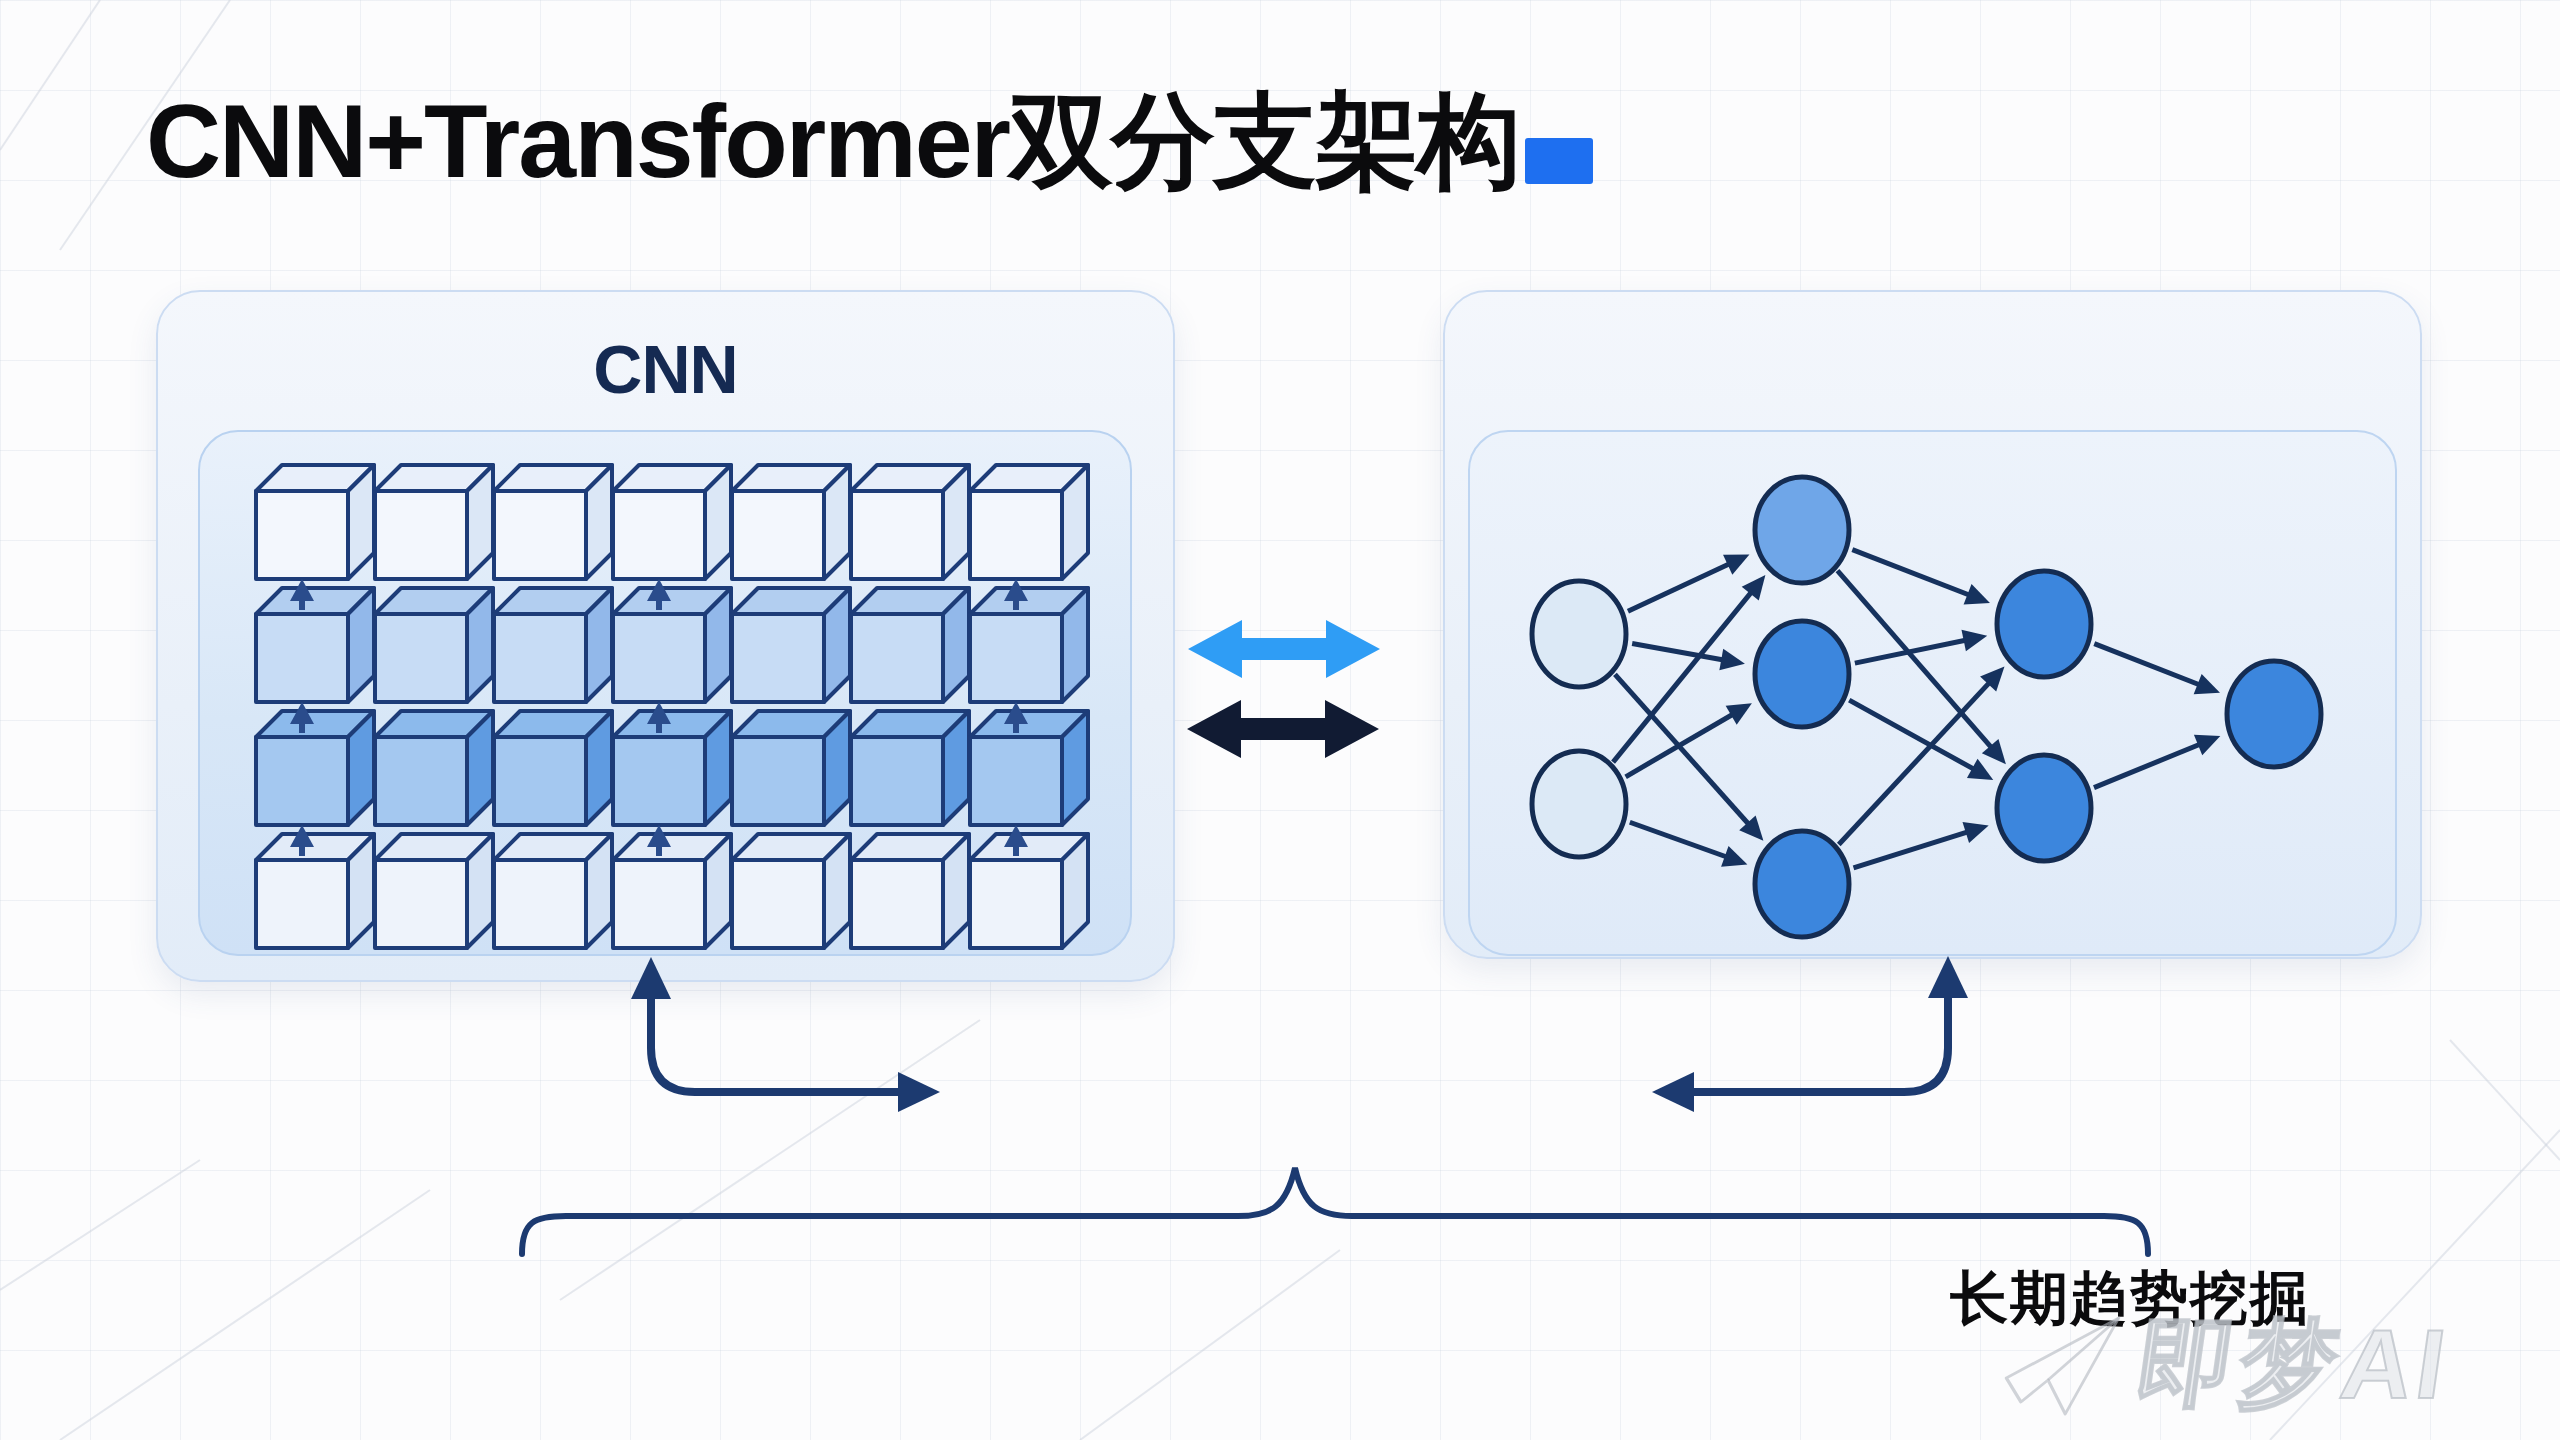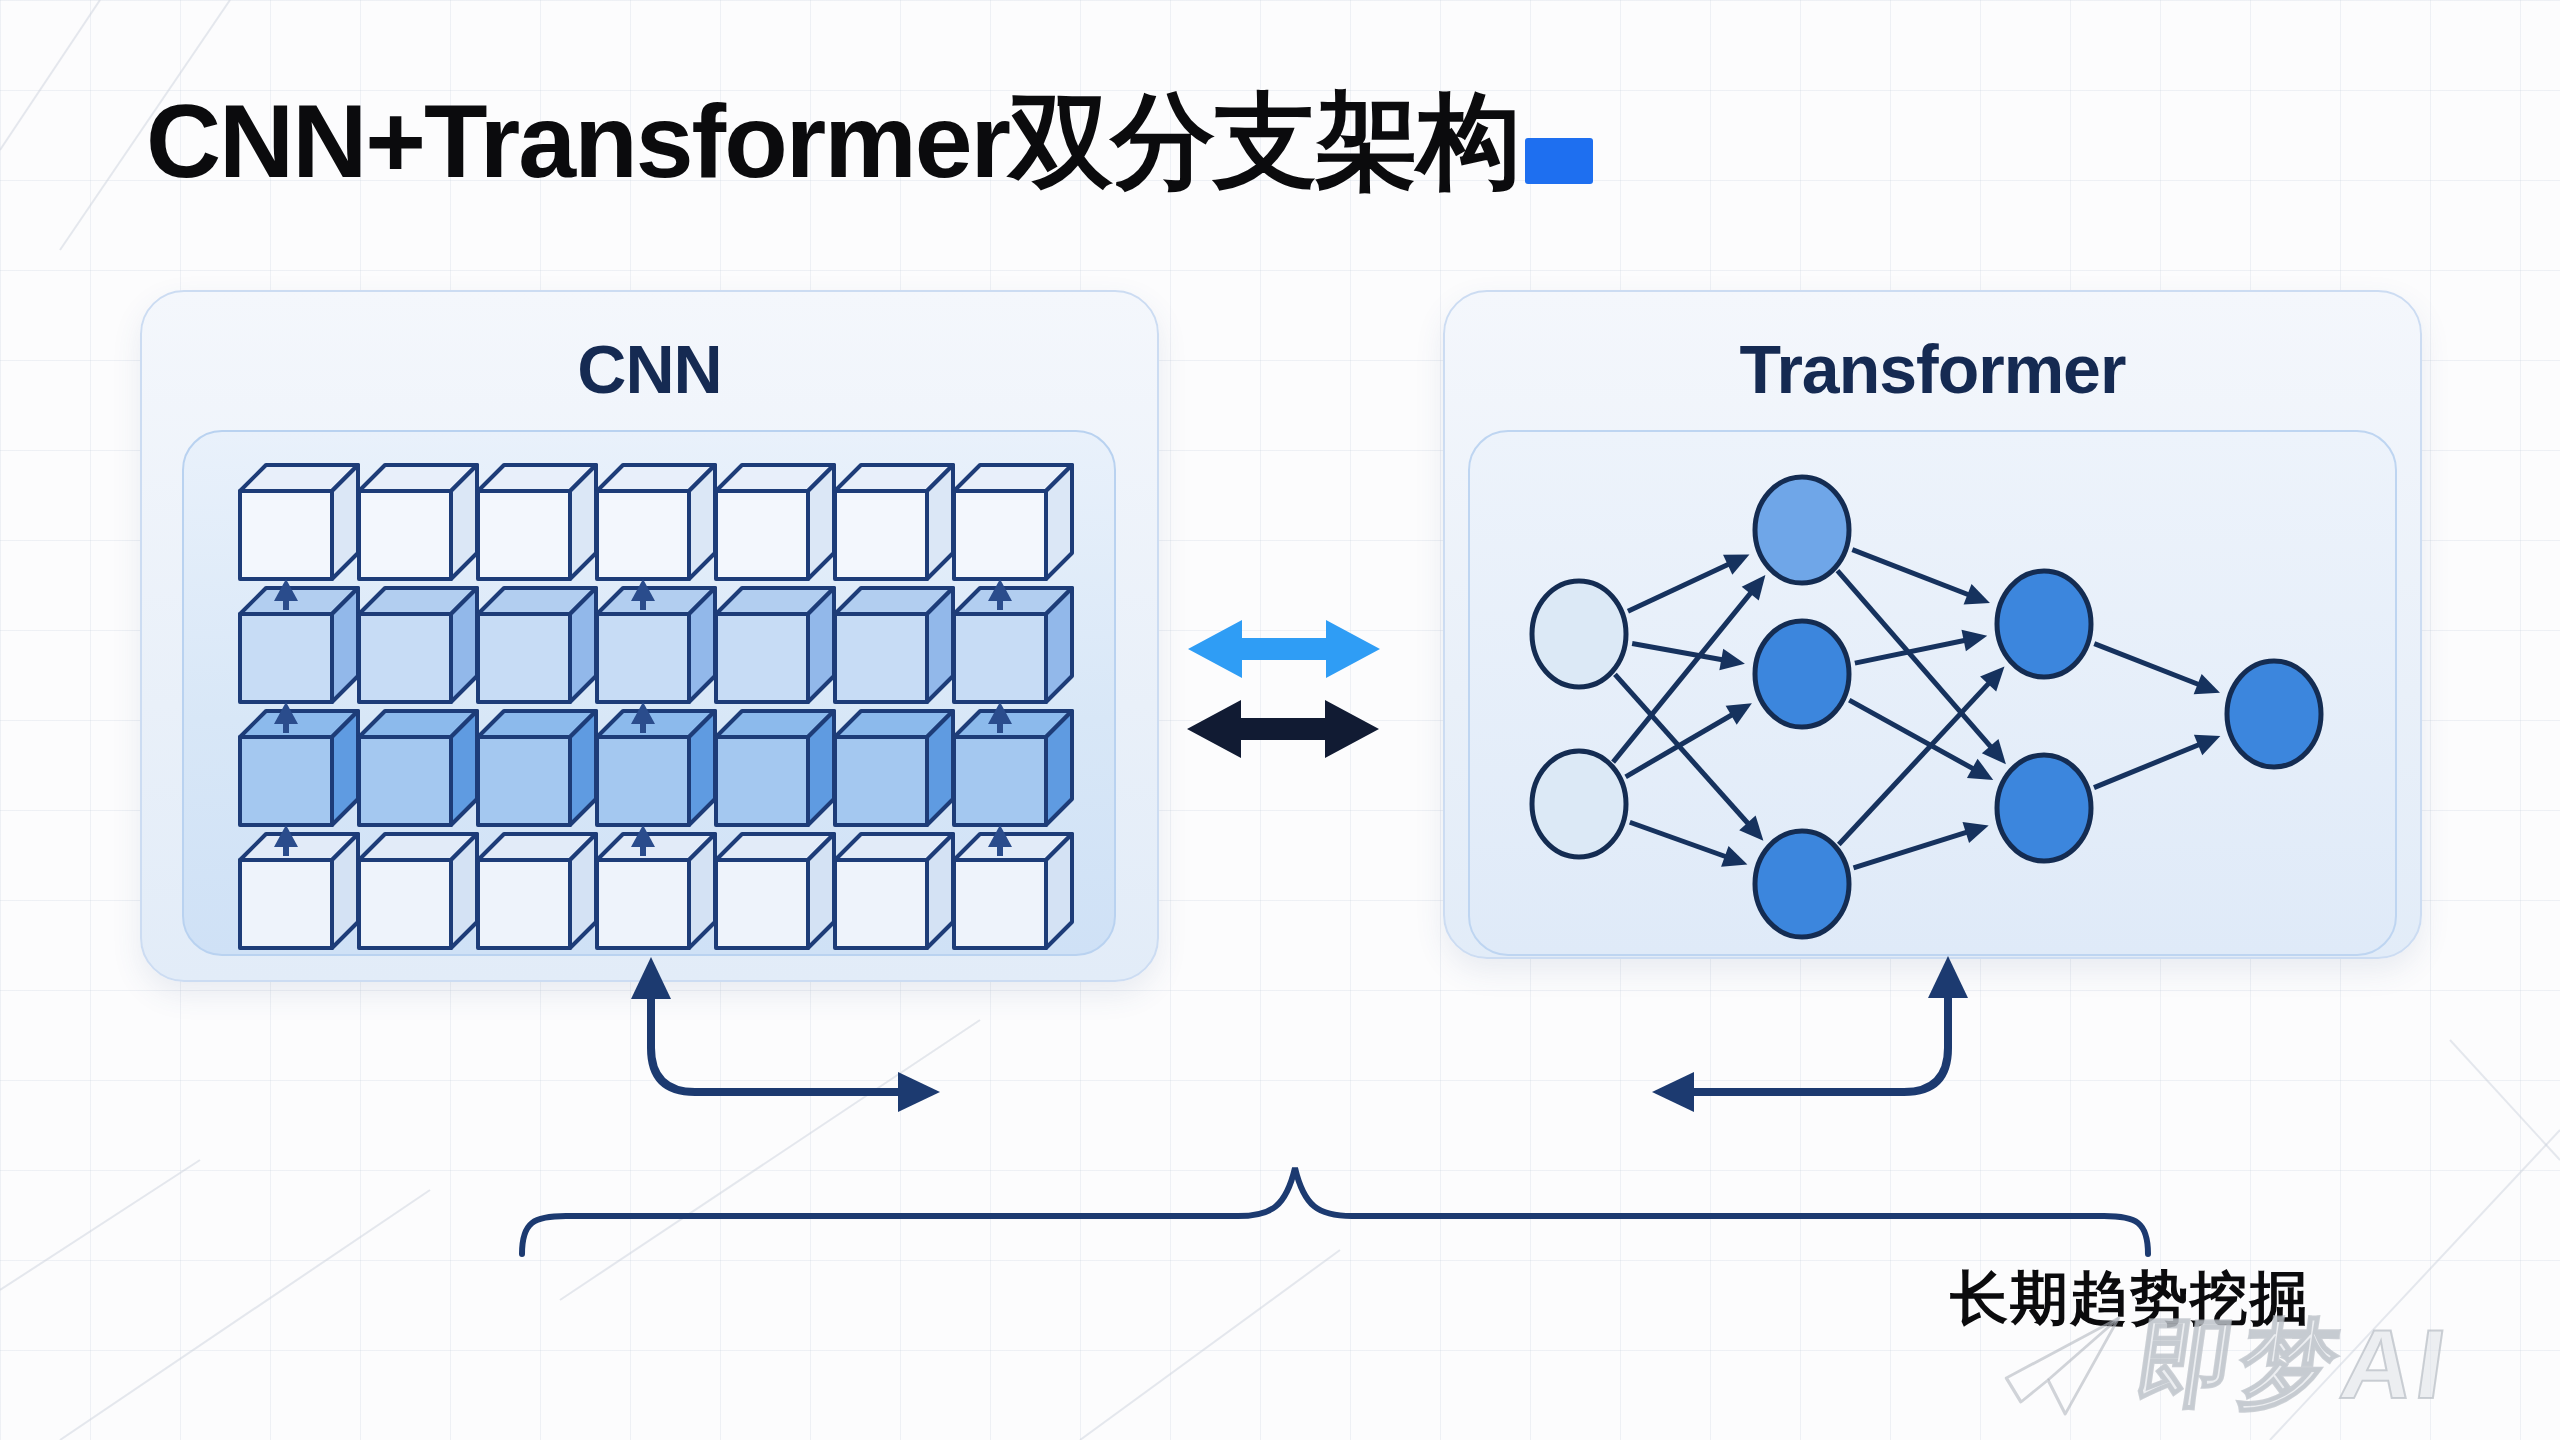--- a/index.html
+++ b/index.html
@@ -20,21 +20,21 @@
     letter-spacing:-2px;white-space:nowrap;
   }
   .title-accent{display:inline-block;width:68px;height:46px;margin:0 0 14px 6px;border-radius:3px;}
   
   .panel{
     position:absolute;border-radius:44px;
     background:linear-gradient(180deg,#f4f7fc 0%,#e9f0f9 60%,#e2ecf8 100%);
     border:2px solid #ccdcf2;
     box-shadow:0 12px 30px rgba(60,90,140,0.10);
   }
-  .panel.cnn{left:140px;top:290px;width:1015px;height:688px;}
+  .panel.cnn{left:156px;top:290px;width:1015px;height:688px;}
   .panel.tf{left:1443px;top:290px;width:975px;height:665px;}
   .panel-label{
     position:absolute;left:0;right:0;top:38px;text-align:center;
     font-size:68px;font-weight:800;color:#152a52;letter-spacing:-1px;
   }
   .panel-inner{
     position:absolute;border-radius:40px;
     background:linear-gradient(180deg,#e9f1fb 0%,#d8e7f7 55%,#cfe1f6 100%);
     border:2px solid #b9d2f0;
   }
@@ -193,21 +193,20 @@
           <polygon points="102,393 90,415 114,415" fill="#2a4c8c"></polygon>
           <line x1="459" y1="411" x2="459" y2="424" stroke="#2a4c8c" stroke-width="6"></line>
           <polygon points="459,393 447,415 471,415" fill="#2a4c8c"></polygon>
           <line x1="816" y1="411" x2="816" y2="424" stroke="#2a4c8c" stroke-width="6"></line>
           <polygon points="816,393 804,415 828,415" fill="#2a4c8c"></polygon>
         </svg>
     </div>
   </section>
 
   <section class="panel tf">
-    <div class="panel-label">Transformer</div>
     <div class="panel-inner">
       <svg id="tf-svg" viewBox="0 0 925 522">
           <line x1="157.93949471744958" y1="179.176199773028" x2="264.93476649830984" y2="129.27705957029497" stroke="#16325e" stroke-width="5"></line>
           <polygon points="279.43535752570233,122.51445209563659 262.33376362344126,142.62751963895647 253.03517834578602,122.68920697629183" fill="#16325e"></polygon>
           <line x1="162.15170754805547" y1="211.53393857364225" x2="259.16247484155366" y2="228.93497306574955" stroke="#16325e" stroke-width="5"></line>
           <polygon points="274.9111289298664,231.75984375423613 249.34604919906278,238.34973740722126 253.23024639573183,216.69533803579122" fill="#16325e"></polygon>
           <line x1="144.9456280631273" y1="242.29778930843867" x2="282.7411763579367" y2="396.7771035402877" stroke="#16325e" stroke-width="5"></line>
           <polygon points="293.3917328210855,408.7171892613066 269.2070891931618,398.12931824819316 285.62470705956275,383.4848031113635" fill="#16325e"></polygon>
           <line x1="143.08651729689956" y1="330.11791148273323" x2="285.2888466672117" y2="155.39397315329145" stroke="#16325e" stroke-width="5"></line>
           <polygon points="295.3885554959227,142.98446544447168 288.7705288026698,168.54227682744013 271.70745570304257,154.65517718796255" fill="#16325e"></polygon>

